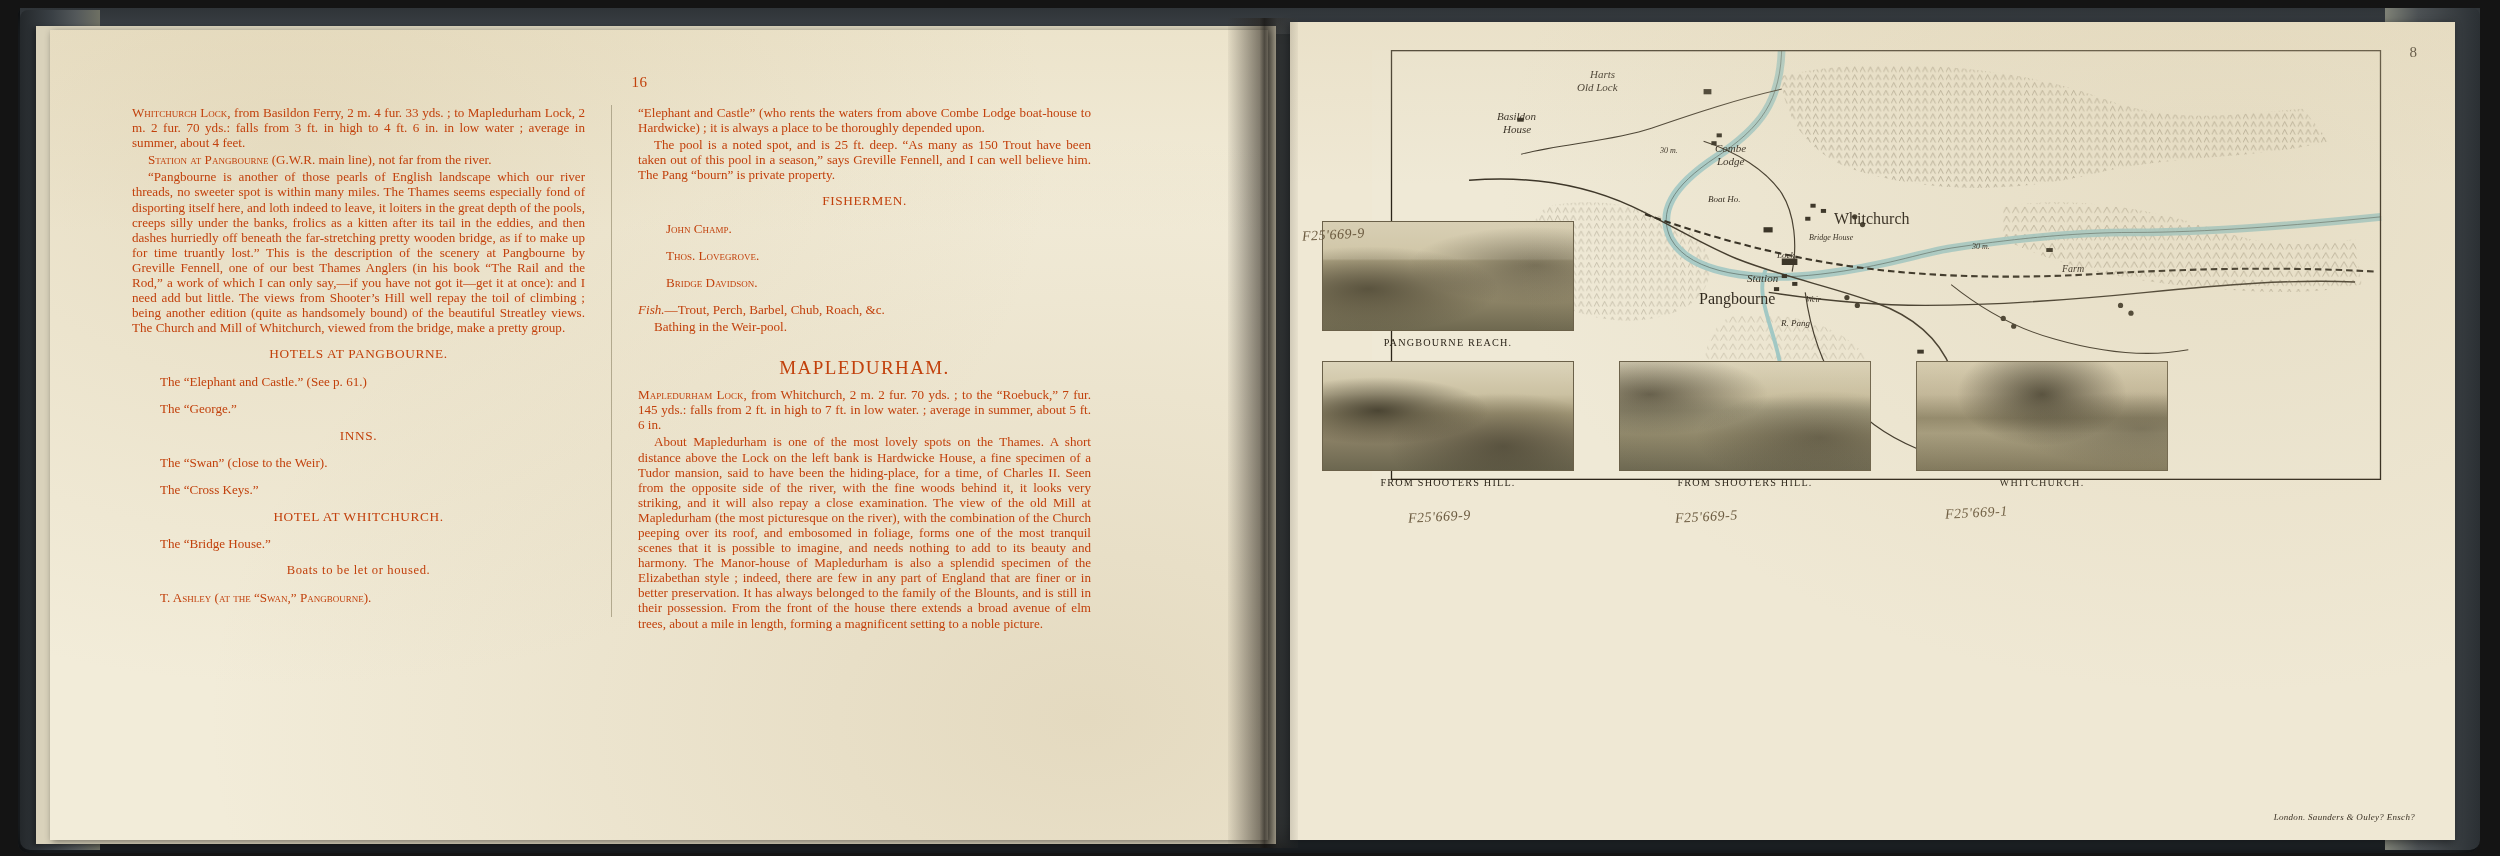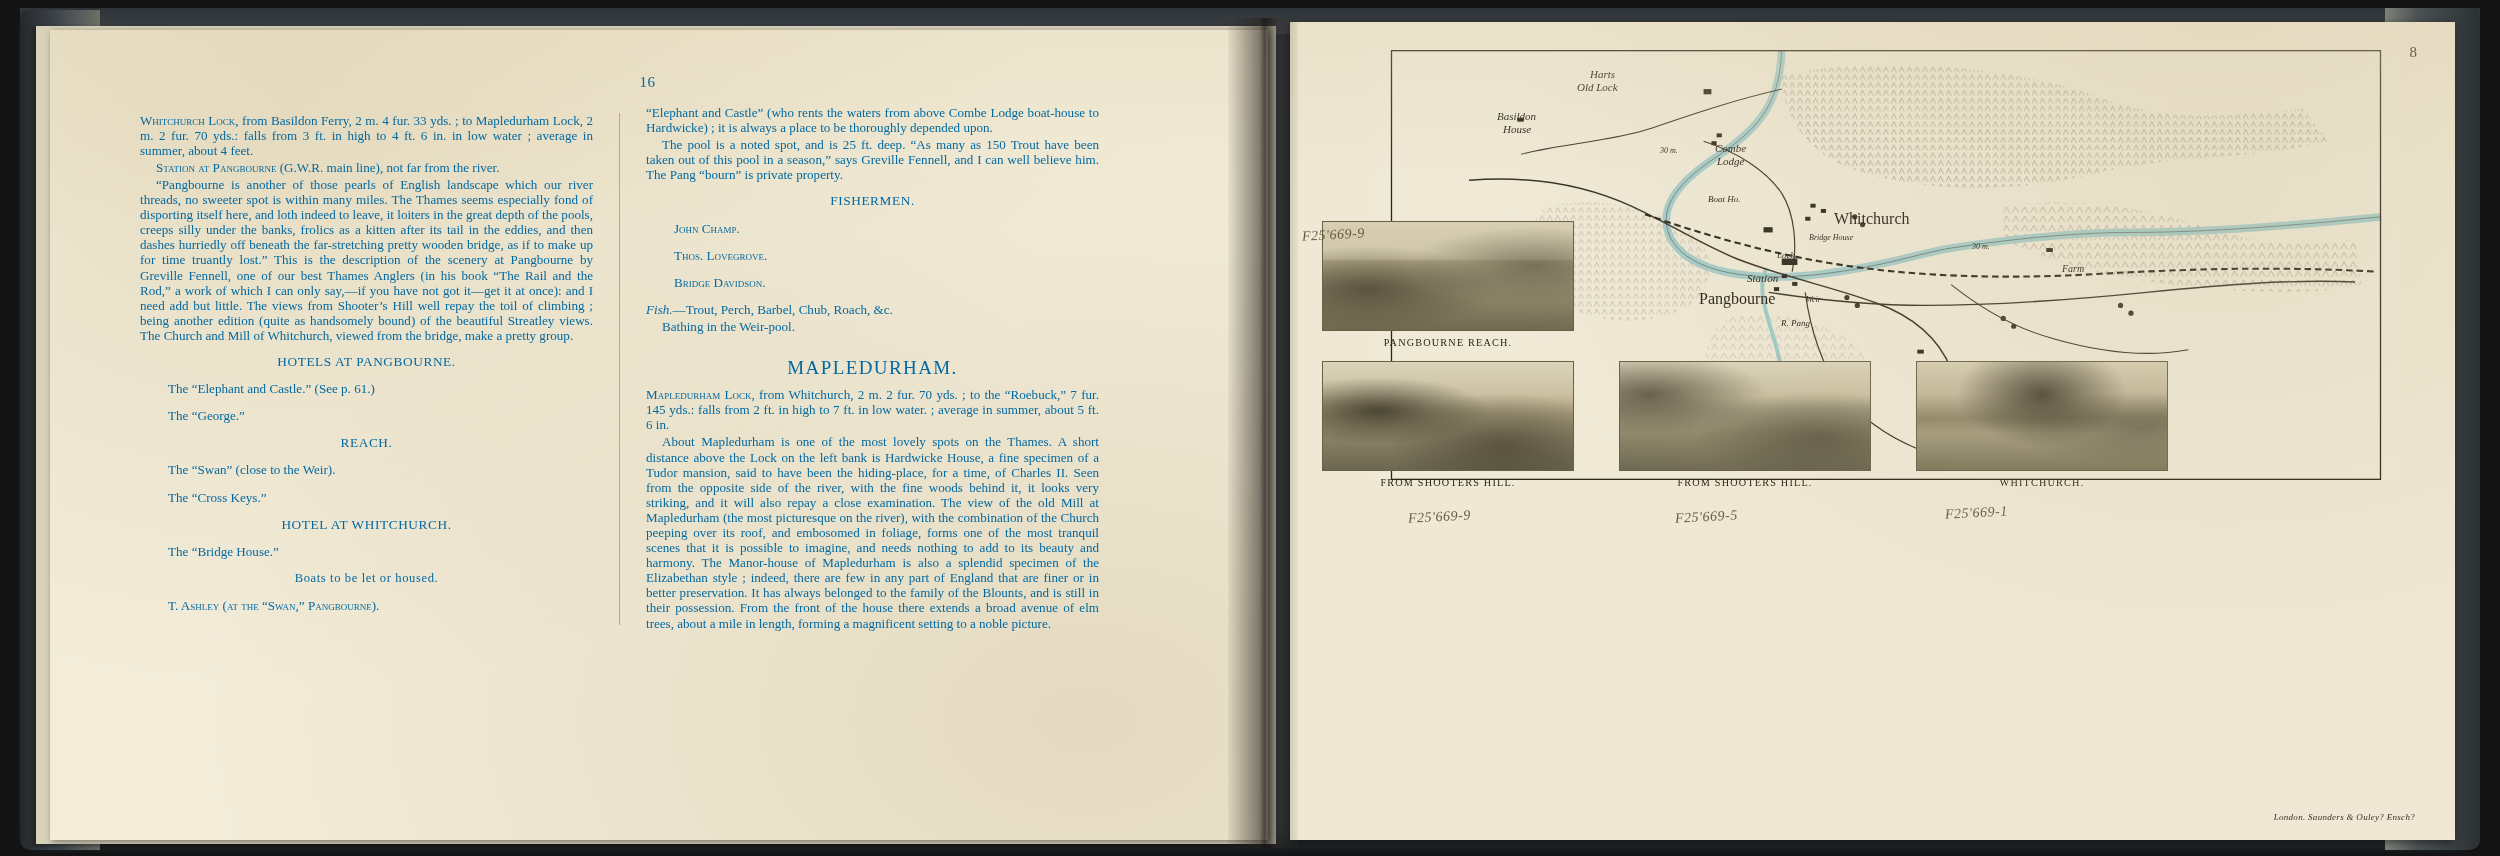--- a/index.html
+++ b/index.html
@@ -80,36 +80,36 @@
   }
   .leaf-edge {
     position: absolute;
     left: 36px; top: 26px;
     width: 1240px; height: 818px;
     background: #d9d2bb;
     box-shadow: -3px 2px 5px rgba(0,0,0,0.35);
   }
   .text-body {
     position: absolute;
-    left: 90px; top: 44px;
+    left: 82px; top: 44px;
     width: 1015px;
     height: 740px;
     z-index: 3;
-    color: #0369a1;
+    color: #c2410c;
   }
   .folio {
     text-align: center;
     font-size: 15px;
     letter-spacing: 0.5px;
     margin-bottom: 14px;
   }
   .cols {
     display: flex;
     gap: 0;
-    align-items: center;
+    align-items: flex-start;
   }
   .col {
     width: 453px;
     font-size: 13.1px;
     line-height: 15.1px;
     text-align: justify;
   }
   .col.left { padding-right: 26px; border-right: 1px solid #b2a98e; }
   .col.right { padding-left: 26px; }
 
@@ -242,21 +242,21 @@
           <p class="para flush"><span class="sc">Whitchurch Lock,</span><span> from Basildon Ferry, 2 m. 4 fur. 33 yds. ; to Mapledurham Lock, 2 m. 2 fur. 70 yds.: falls from 3 ft. in high to 4 ft. 6 in. in low water ; average in summer, about 4 feet.</span></p>
 
           <p class="para"><span class="sc">Station at Pangbourne</span><span> (G.W.R. main line), not far from the river.</span></p>
 
           <p class="para">“Pangbourne is another of those pearls of English landscape which our river threads, no sweeter spot is within many miles. The Thames seems especially fond of disporting itself here, and loth indeed to leave, it loiters in the great depth of the pools, creeps silly under the banks, frolics as a kitten after its tail in the eddies, and then dashes hurriedly off beneath the far-stretching pretty wooden bridge, as if to make up for time truantly lost.”  This is the description of the scenery at Pangbourne by Greville Fennell, one of our best Thames Anglers (in his book “The Rail and the Rod,” a work of which I can only say,—if you have not got it—get it at once): and I need add but little.  The views from Shooter’s Hill well repay the toil of climbing ; being another edition (quite as handsomely bound) of the beautiful Streatley views.  The Church and Mill of Whitchurch, viewed from the bridge, make a pretty group.</p>
 
           <div class="ctr">HOTELS AT PANGBOURNE.</div>
           <p class="listline">The “Elephant and Castle.”  (See p. 61.)</p>
           <p class="listline">The “George.”</p>
 
-          <div class="ctr">REACH.</div>
+          <div class="ctr">INNS.</div>
           <p class="listline">The “Swan” (close to the Weir).</p>
           <p class="listline">The “Cross Keys.”</p>
 
           <div class="ctr">HOTEL AT WHITCHURCH.</div>
           <p class="listline">The “Bridge House.”</p>
 
           <div class="ctr small">Boats to be let or housed.</div>
           <p class="listline sc">T. Ashley (at the “Swan,” Pangbourne).</p>
 
         </div>

